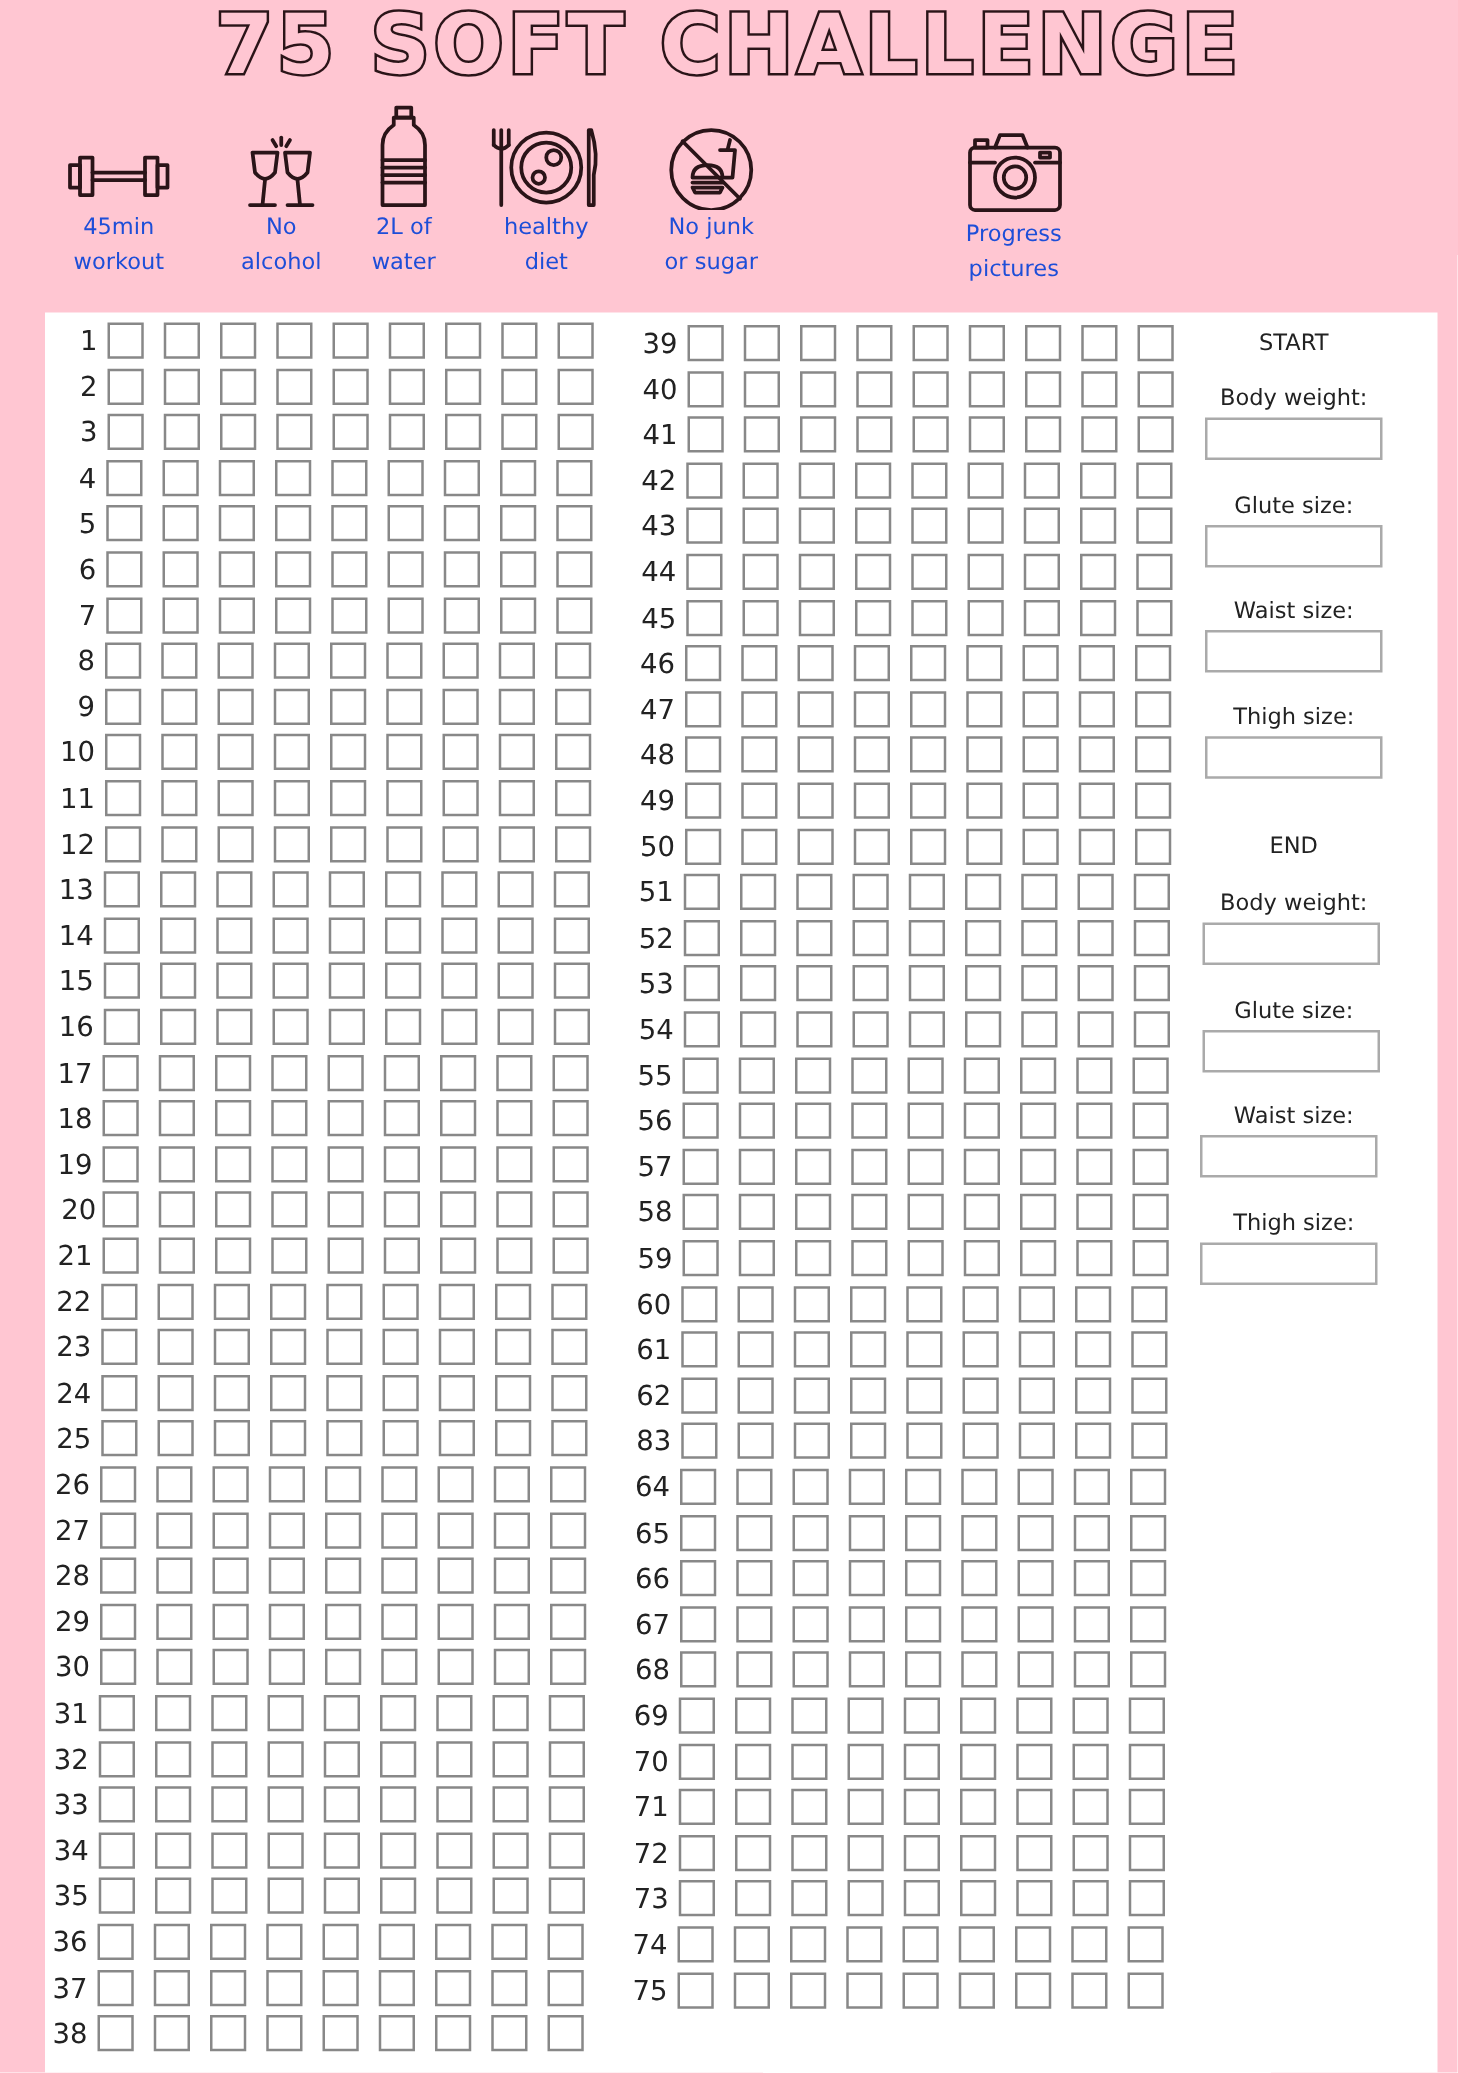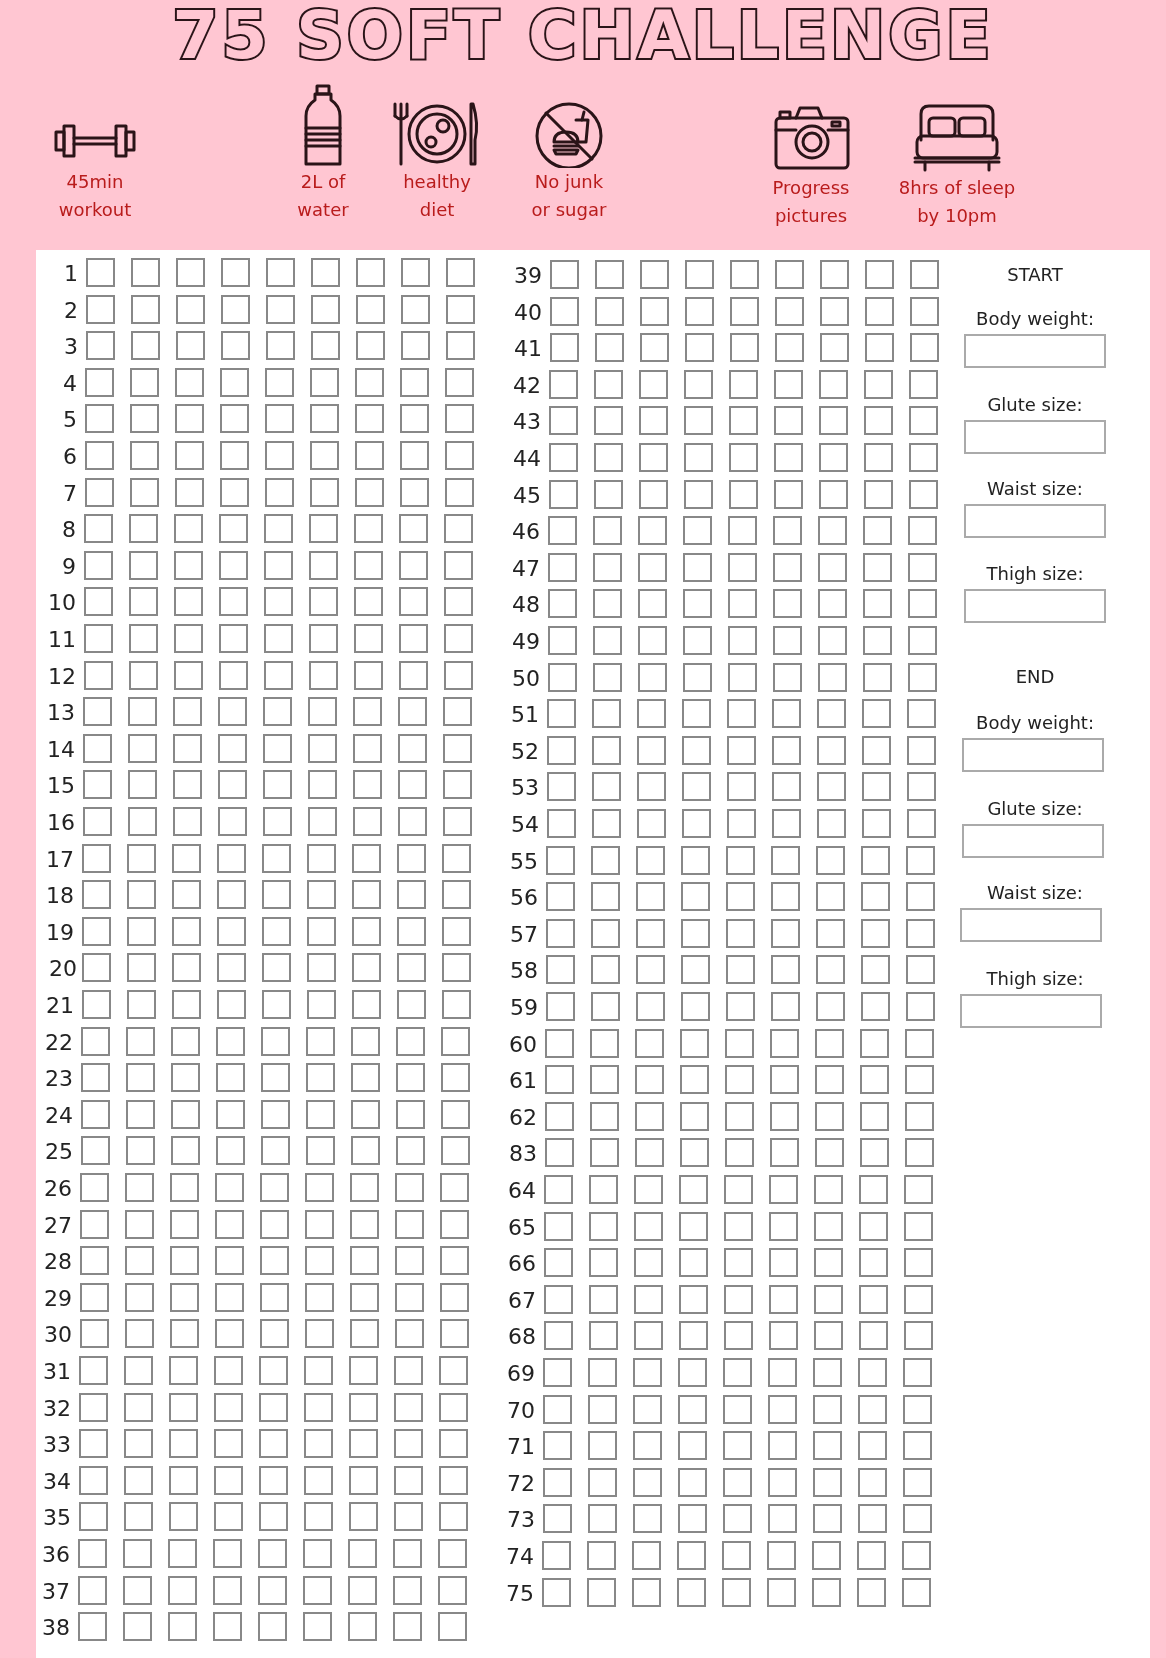--- a/index.html
+++ b/index.html
@@ -15,21 +15,21 @@
     font-family: "DejaVu Sans", sans-serif; font-weight: bold;
     font-size: 66px; letter-spacing: 3px;
     color: #ffc6d2;
     -webkit-text-stroke: 4px #2a1418;
     paint-order: stroke fill;
     line-height: 80px;
   }
   .habits { position: absolute; top: 84px; left: 0; width: 1166px; height: 160px; }
   .habit { position: absolute; text-align: center; width: 130px; }
   .habit svg { display: block; margin: 0 auto; stroke: #2a1418; fill: none; stroke-width: 3; stroke-linejoin: round; stroke-linecap: round; }
-  .habit .lbl { font-size: 18px; line-height: 28px; color: #b91c1c; white-space: nowrap; }
+  .habit .lbl { font-size: 18px; line-height: 28px; color: #1d4ed8; white-space: nowrap; }
   .panel {
     position: absolute; left: 36px; top: 250px; width: 1114px; height: 1420px;
     background: #ffffff;
   }
   .rows { position: absolute; }
   .row { position: absolute; height: 32px; }
   .num {
     position: absolute; width: 40px; text-align: right; font-size: 22px; line-height: 32px; color: #222;
   }
   .cb {
@@ -57,20 +57,35 @@
         <rect x="14" y="42" width="10" height="30"></rect>
       <rect x="66" y="42" width="10" height="30"></rect>
         <rect x="76" y="48" width="8" height="18"></rect>
       <line x1="24" y1="54" x2="66" y2="54"></line>
         <line x1="24" y1="60" x2="66" y2="60"></line>
     </svg>
     <div class="lbl">45min</div>
     <div class="lbl">workout</div>
   </div>
 
+  <div class="habit" style="left:160px;top:0">
+    <svg width="90" height="84" viewBox="0 0 90 84">
+      <path d="M22 38 L42 38 L40 54 Q32 64 24 54 Z"></path>
+        <line x1="32" y1="60" x2="30" y2="80"></line>
+        <line x1="20" y1="80" x2="40" y2="80"></line>
+      <path d="M48 38 L68 38 L66 54 Q58 64 50 54 Z"></path>
+        <line x1="58" y1="60" x2="60" y2="80"></line>
+        <line x1="50" y1="80" x2="70" y2="80"></line>
+      <line x1="45" y1="26" x2="45" y2="32"></line>
+        <line x1="38" y1="28" x2="41" y2="33"></line>
+        <line x1="52" y1="28" x2="49" y2="33"></line>
+    </svg>
+    <div class="lbl">No</div>
+    <div class="lbl">alcohol</div>
+  </div>
 
   <div class="habit" style="left:258px;top:0">
     <svg width="90" height="84" viewBox="0 0 90 84">
       <rect x="39" y="2" width="12" height="8"></rect>
       <path d="M37 10 L53 10 L53 16 Q62 22 62 32 L62 80 L28 80 L28 32 Q28 22 37 16 Z"></path>
       <line x1="28" y1="44" x2="62" y2="44"></line>
         <line x1="28" y1="50" x2="62" y2="50"></line>
         <line x1="28" y1="56" x2="62" y2="56"></line>
         <line x1="28" y1="62" x2="62" y2="62"></line>
     </svg>
@@ -117,34 +132,20 @@
       <circle cx="46" cy="58" r="16"></circle>
         <circle cx="46" cy="58" r="9"></circle>
       <line x1="10" y1="46" x2="30" y2="46"></line>
         <line x1="62" y1="46" x2="82" y2="46"></line>
       <rect x="66" y="38" width="8" height="4"></rect>
     </svg>
     <div class="lbl">Progress</div>
     <div class="lbl">pictures</div>
   </div>
 
-  <div class="habit" style="left:892px;top:0">
-    <svg width="100" height="90" viewBox="0 0 100 90">
-      <path d="M14 56 L14 30 Q14 22 22 22 L78 22 Q86 22 86 30 L86 56"></path>
-      <rect x="22" y="34" width="26" height="18" rx="4"></rect>
-        <rect x="52" y="34" width="26" height="18" rx="4"></rect>
-      <rect x="10" y="52" width="80" height="22" rx="6"></rect>
-      <line x1="8" y1="74" x2="92" y2="74"></line>
-        <line x1="8" y1="78" x2="92" y2="78"></line>
-      <line x1="18" y1="78" x2="18" y2="86"></line>
-        <line x1="82" y1="78" x2="82" y2="86"></line>
-    </svg>
-    <div class="lbl">8hrs of sleep</div>
-    <div class="lbl">by 10pm</div>
-  </div>
 
 </div>
 
 <div class="panel"></div>
 
 <div id="col1" class="rows">
     <div class="row" style="top: 258px; left: 38px;">
       <div class="num" style="left: 0px;">1</div>
       <div class="cb" style="left: 48px;"></div>
       <div class="cb" style="left: 93px;"></div>

